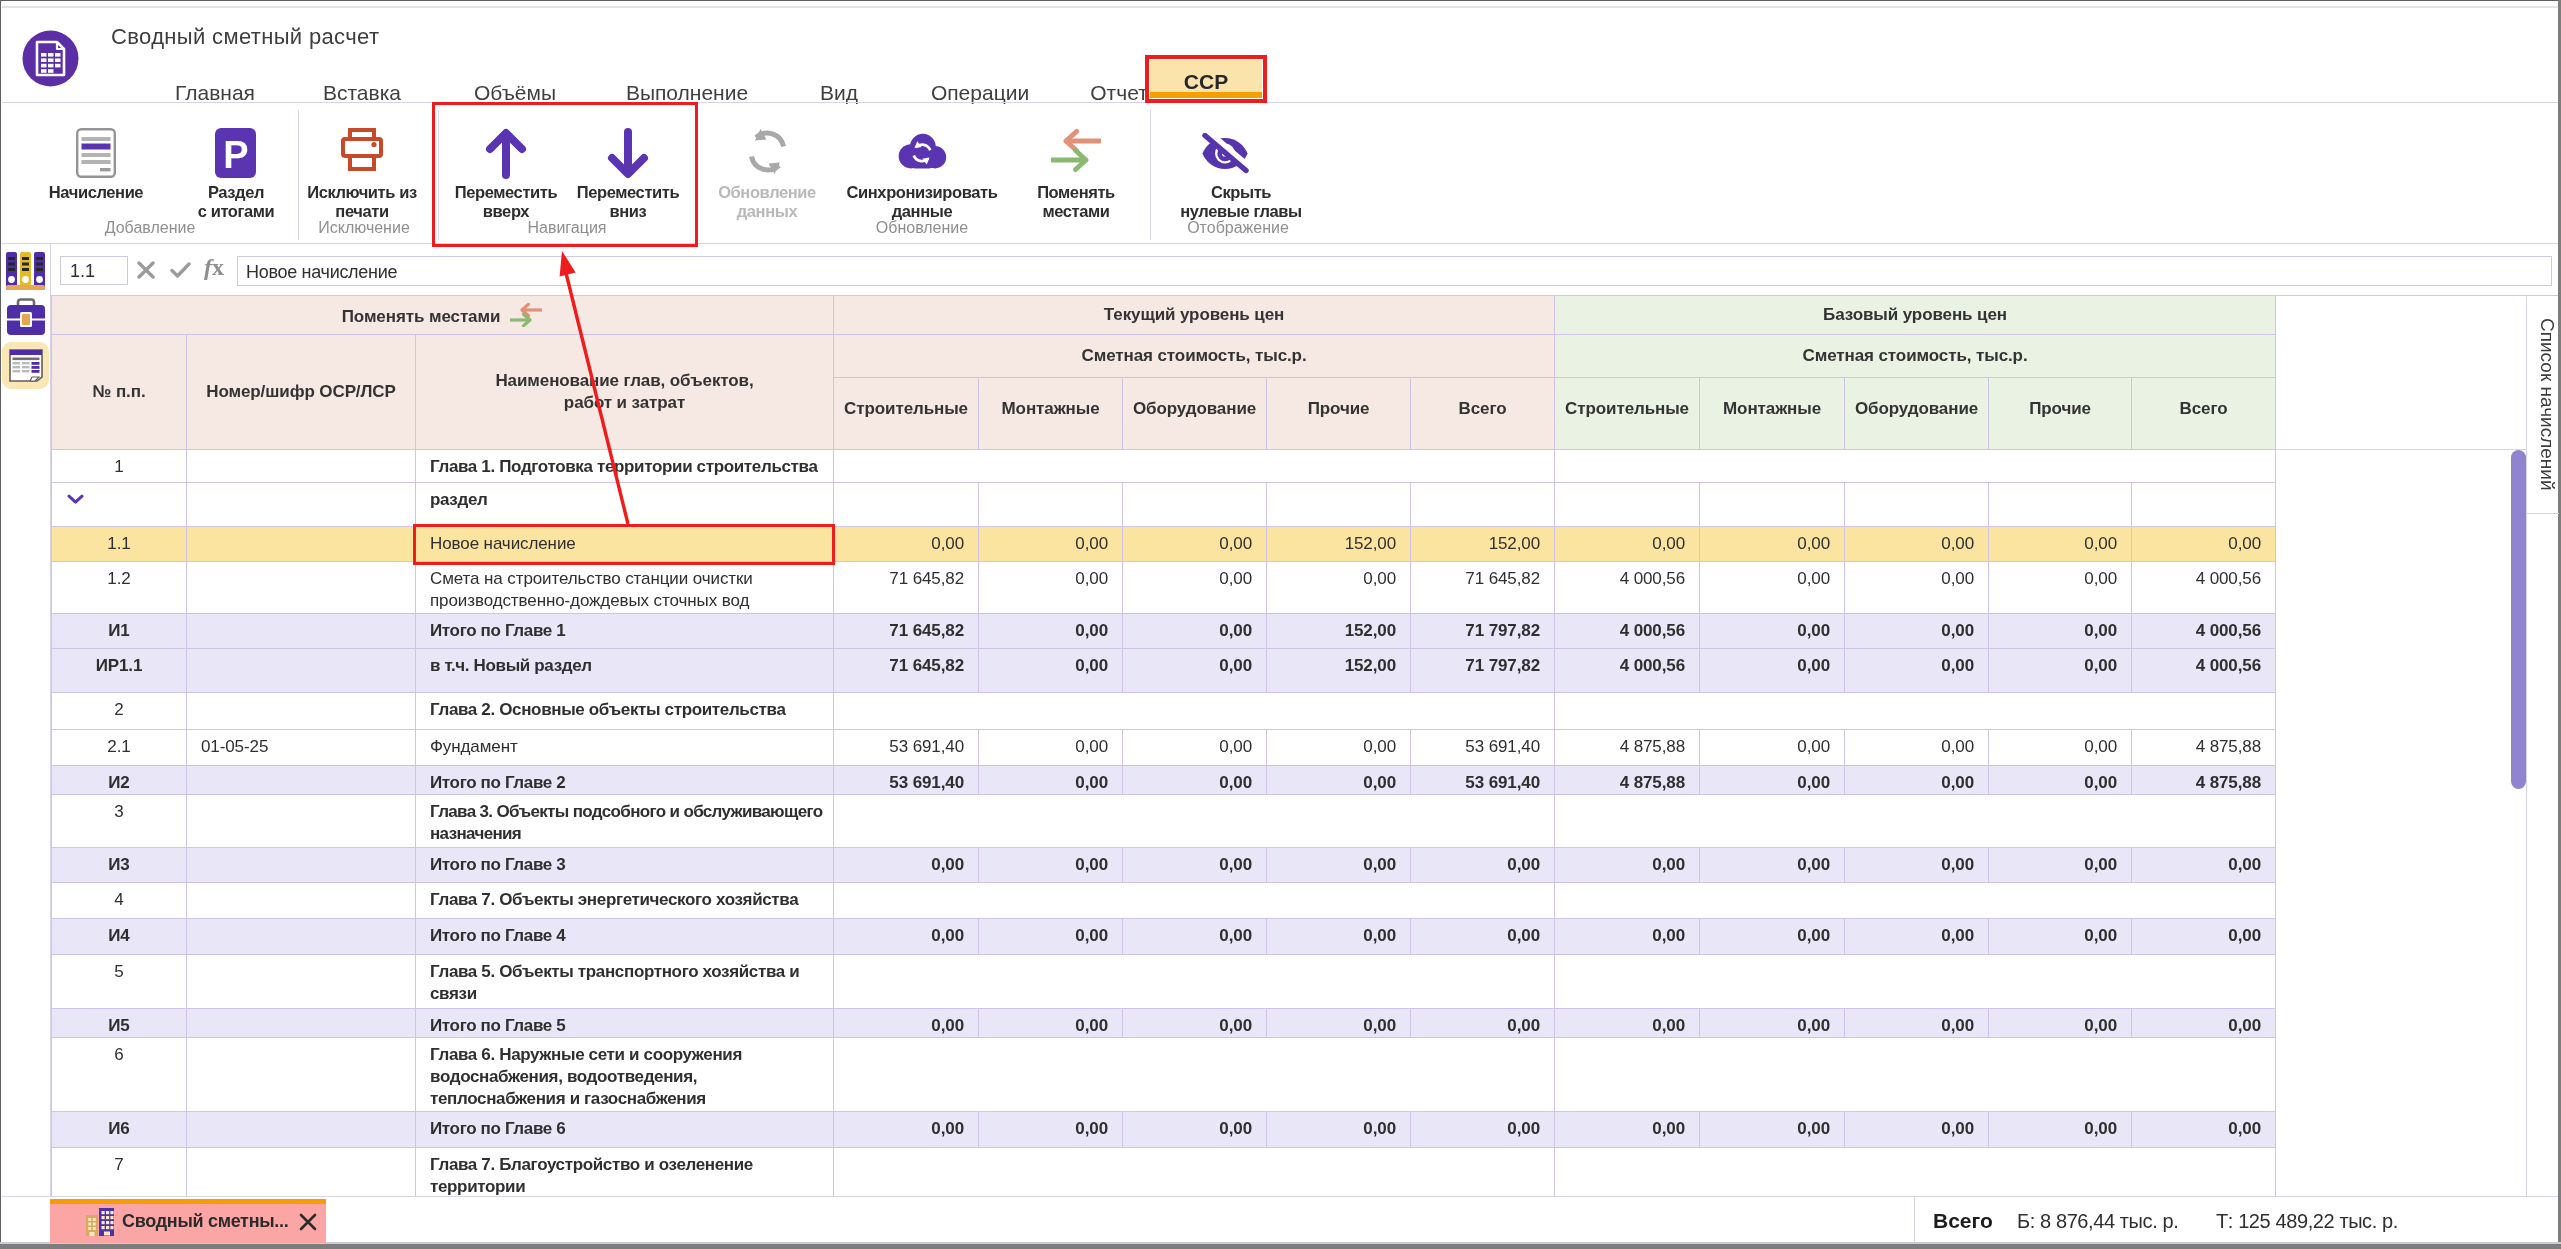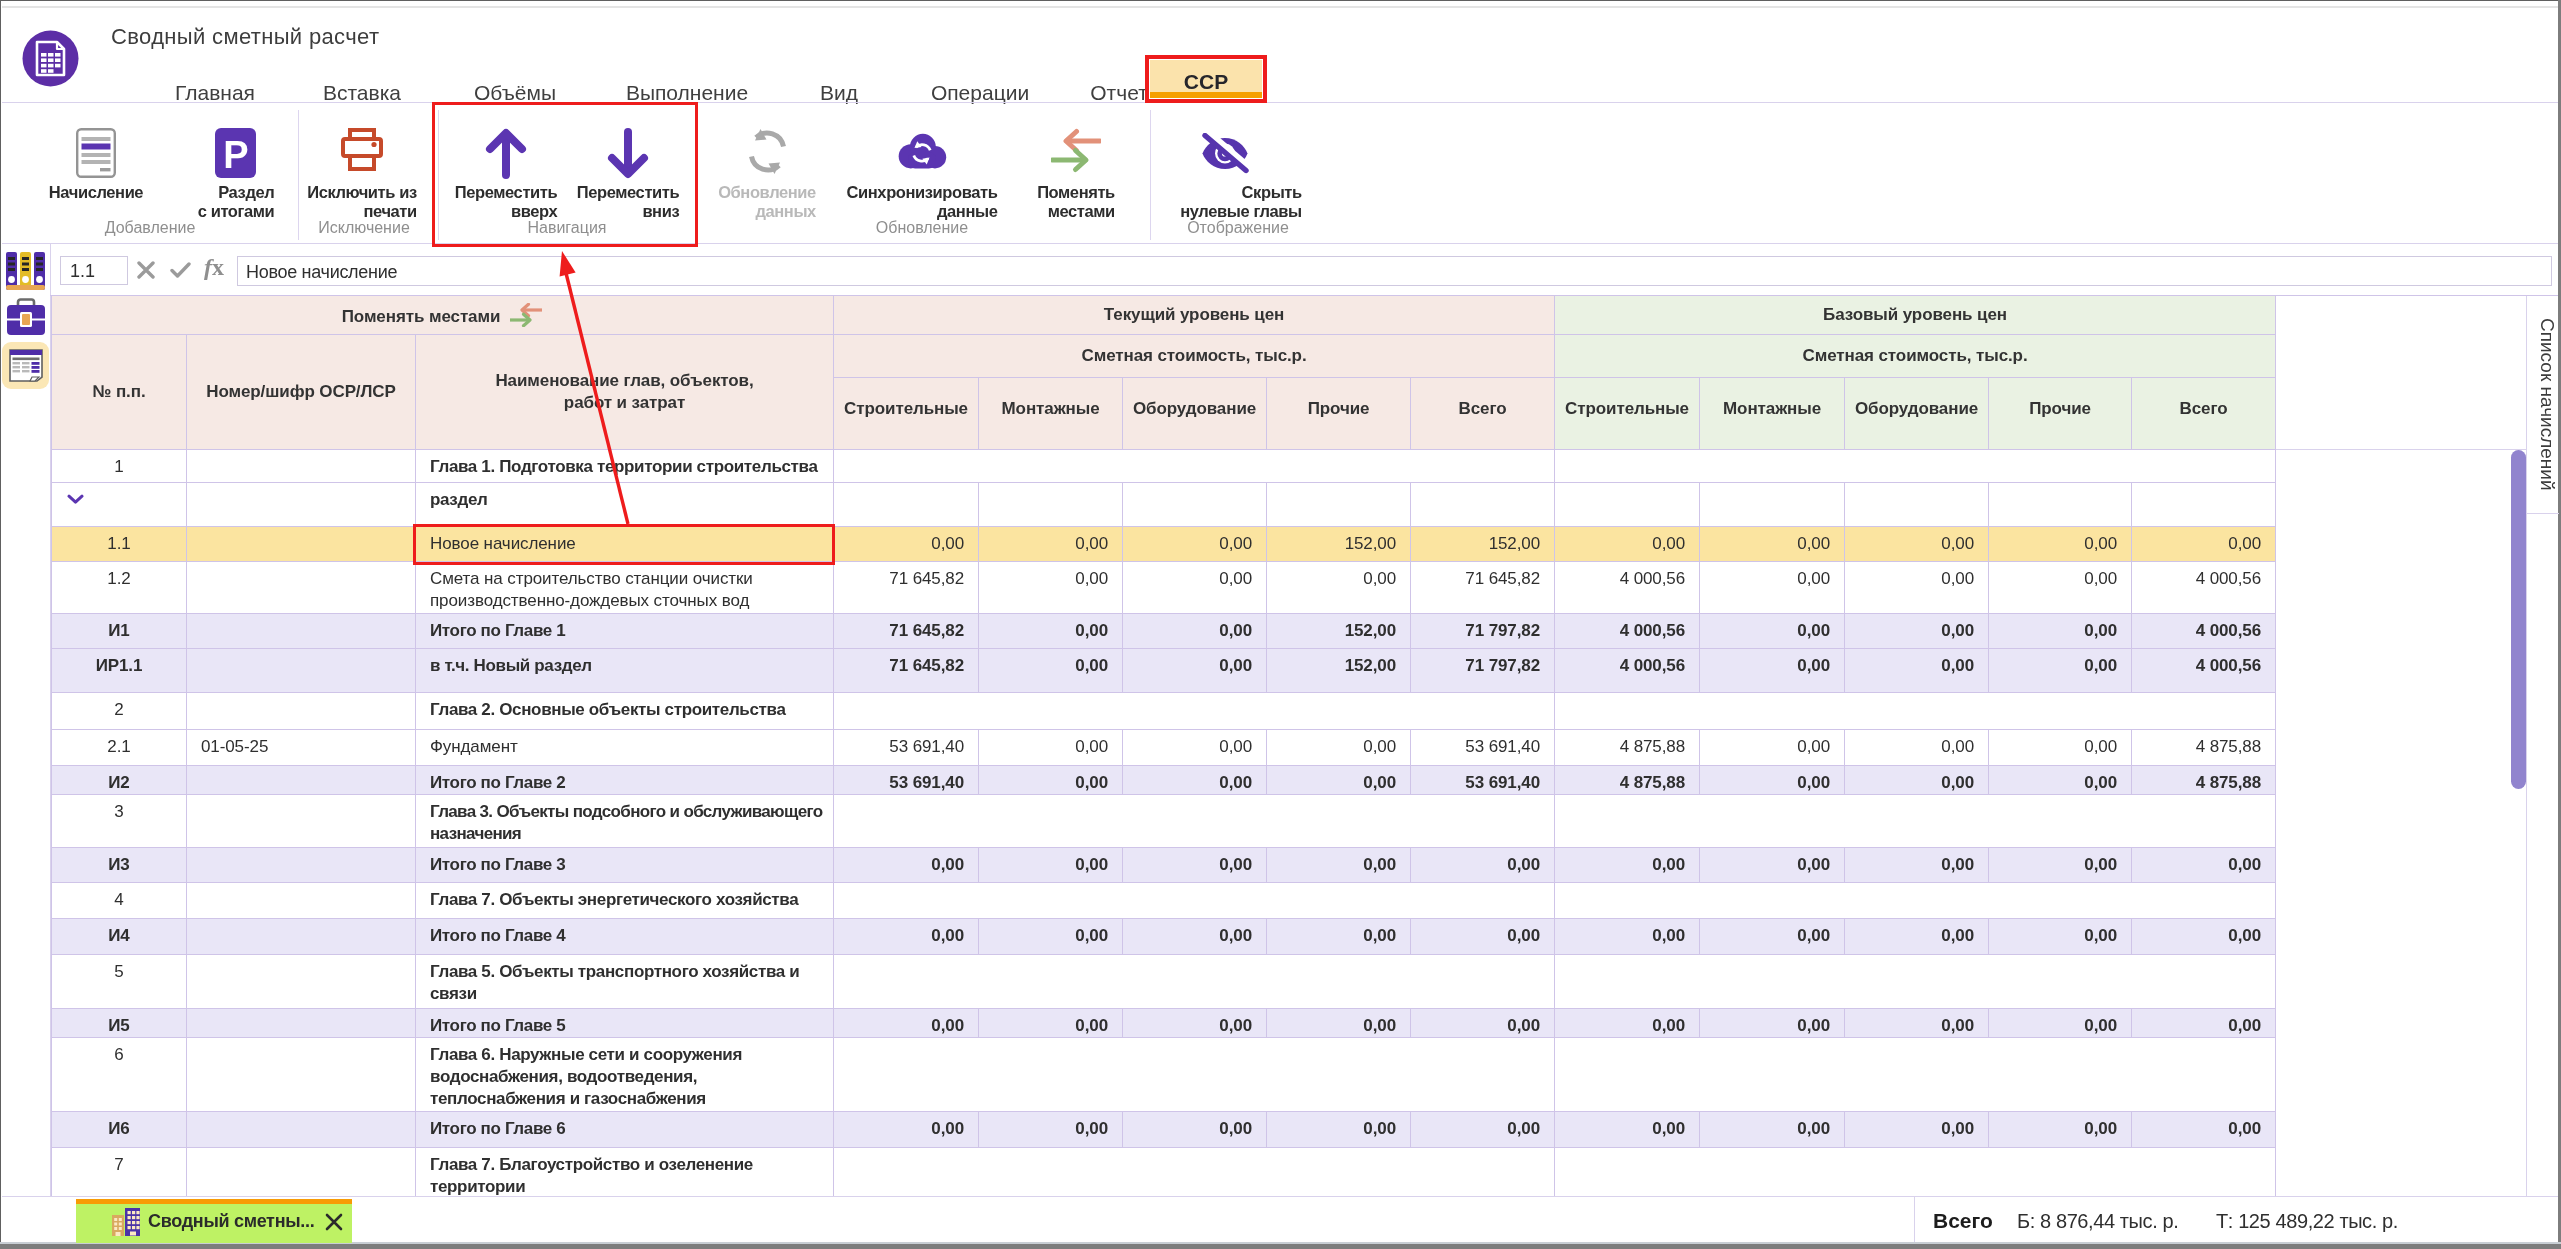--- a/index.html
+++ b/index.html
@@ -23,21 +23,21 @@
   border:4px solid #ee1c1c; z-index:30; }
 #tab-ccp .inner { position:absolute; left:1px; top:1px; right:1px; bottom:1px; background:#fbe3ac; }
 #tab-ccp .txt { position:absolute; left:0; top:11px; width:100%; text-align:center;
   font-size:21px; font-weight:bold; color:#26262b; }
 #tab-ccp .under { position:absolute; left:1px; right:1px; bottom:1px; height:6px; background:#f5a000; }
 #tabsline { left:2px; top:102px; width:2556px; height:1px; background:#d9d2ec; }
 
 
 .rsep { width:1px; height:130px; top:110px; background:#ddd6ef; }
 .btnlabel { top:183px; font-size:16.5px; font-weight:bold; color:#2d2d2d; line-height:18.5px;
-  text-align:right; transform:translateX(-50%); white-space:pre-line; letter-spacing:-0.4px; }
+  text-align:center; transform:translateX(-50%); white-space:pre-line; letter-spacing:-0.4px; }
 .grouplabel { top:219px; font-size:16px; color:#8f8f8f; transform:translateX(-50%); white-space:nowrap; }
 #ribbonline { left:2px; top:243px; width:2556px; height:1px; background:#d9d2ec; }
 
 
 #fb-num { left:60px; top:256px; width:68px; height:29px; border:1px solid #cfc9e0;
   font-size:18px; padding:4px 0 0 9px; color:#2f2f2f; }
 #fb-input { left:237px; top:256px; width:2315px; height:30px; border:1px solid #cfc9e0;
   font-size:18px; letter-spacing:-0.3px; padding:5px 0 0 8px; color:#2f2f2f; }
 
 
@@ -67,21 +67,21 @@
 #grid .name { padding-left:14px; padding-right:12px; }
 #grid .name.b { letter-spacing:-0.35px; }
 #grid .nw { white-space:nowrap; }
 #grid td { padding-top:6px; line-height:22px; }
 #grid .hc { text-align:center; vertical-align:middle; font-weight:bold; padding-top:0; color:#333; }
 #grid .hc3 { padding-bottom:10px; }
 
 
 #bbline { left:2px; top:1196px; width:2556px; height:1px; background:#d9d2ec; }
 #bbmask { left:2px; top:1197px; width:2556px; height:45px; background:#fff; }
-#btab { left:50px; top:1199px; width:276px; height:44px; background:#bef264;margin-left:26px; }
+#btab { left:50px; top:1199px; width:276px; height:44px; background:#fca5a5; }
 #btab .obar { position:absolute; left:0; top:0; width:100%; height:5px; background:#f89b05; }
 #btab .txt { position:absolute; left:72px; top:12px; font-size:18px; font-weight:bold; color:#2b2b2b; letter-spacing:-0.3px; }
 #bsep { left:1914px; top:1197px; width:1px; height:45px; background:#d9d2ec; }
 #b-vsego { left:1933px; top:1209px; font-size:21px; font-weight:bold; color:#1d1d1d; }
 #b-b { left:2017px; top:1210px; font-size:20px; letter-spacing:-0.4px; color:#2f2f2f; }
 #b-t { left:2216px; top:1210px; font-size:20px; letter-spacing:-0.4px; color:#2f2f2f; }
 
 
 #red-nav { left:432px; top:102px; width:266px; height:145px; border:3px solid #ee1c1c; z-index:40; }
 #red-cell { left:413px; top:524px; width:422px; height:41px; border:3px solid #ee1c1c; z-index:40; }

